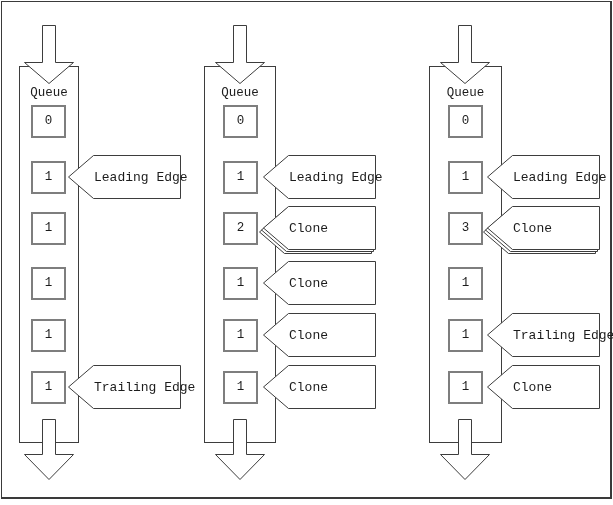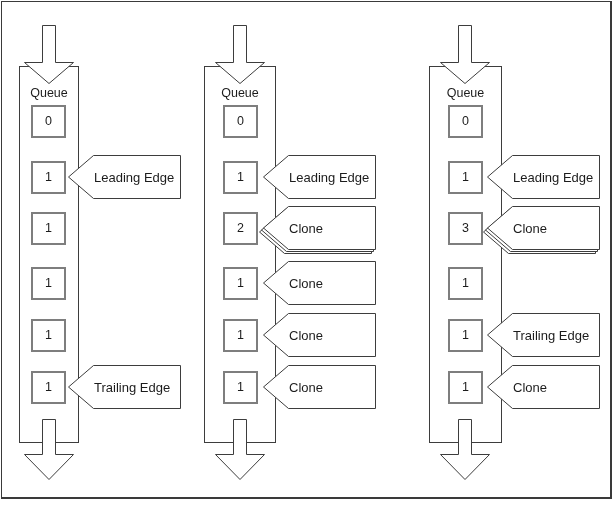--- a/index.html
+++ b/index.html
@@ -1,18 +1,18 @@
 <!DOCTYPE html>
 <html><head>
 <meta charset="utf-8">
 <style>
   html,body{margin:0;padding:0;background:#fff;}
   #stage{
     position:relative;width:613px;height:505px;background:#fff;overflow:hidden;
-    font-family:Liberation Sans, sans-serif;color:#1c1c1c;
+    font-family:Liberation Mono, monospace;color:#1c1c1c;
   }
   .frame{
     position:absolute;left:1px;top:1px;width:608px;height:495px;
     border:1px solid #3a3a3a;border-right-width:2px;border-bottom-width:2px;
     background:#fff;
   }
   .container{
     position:absolute;top:66px;height:377px;
     border:1px solid #3d3d3d;background:#fff;box-sizing:border-box;
   }

